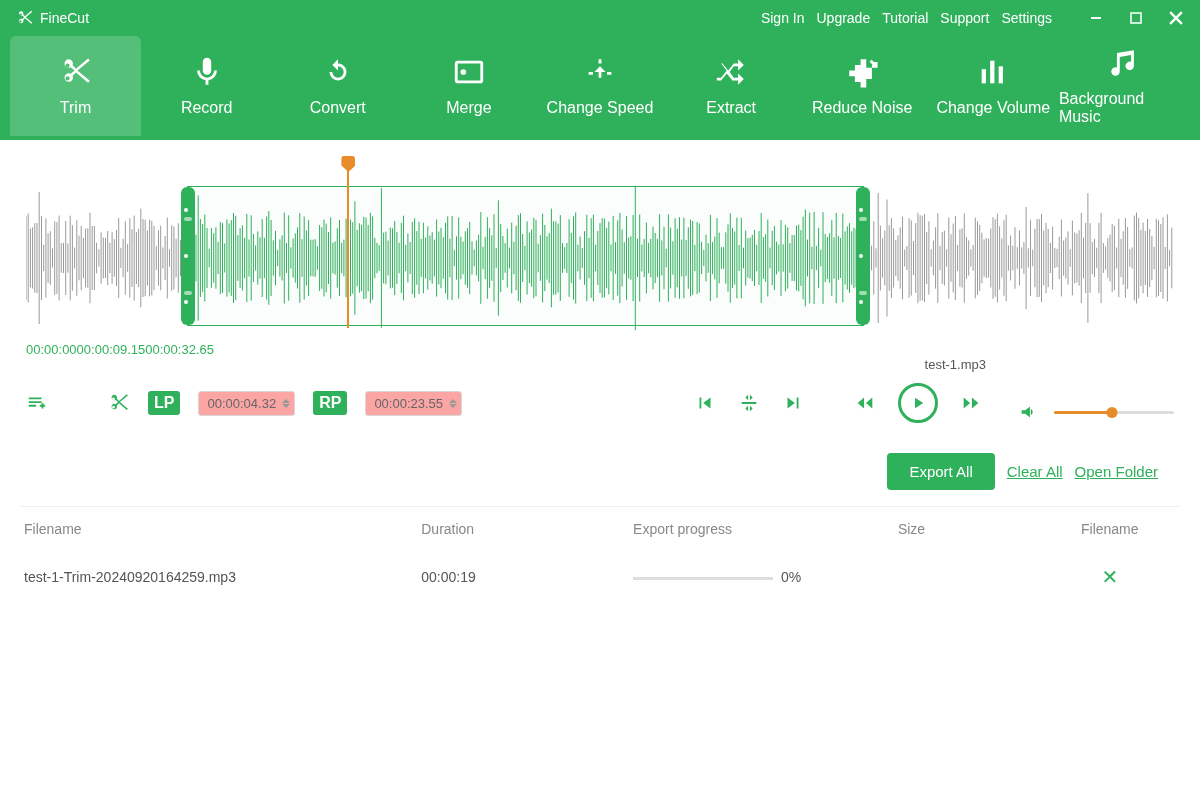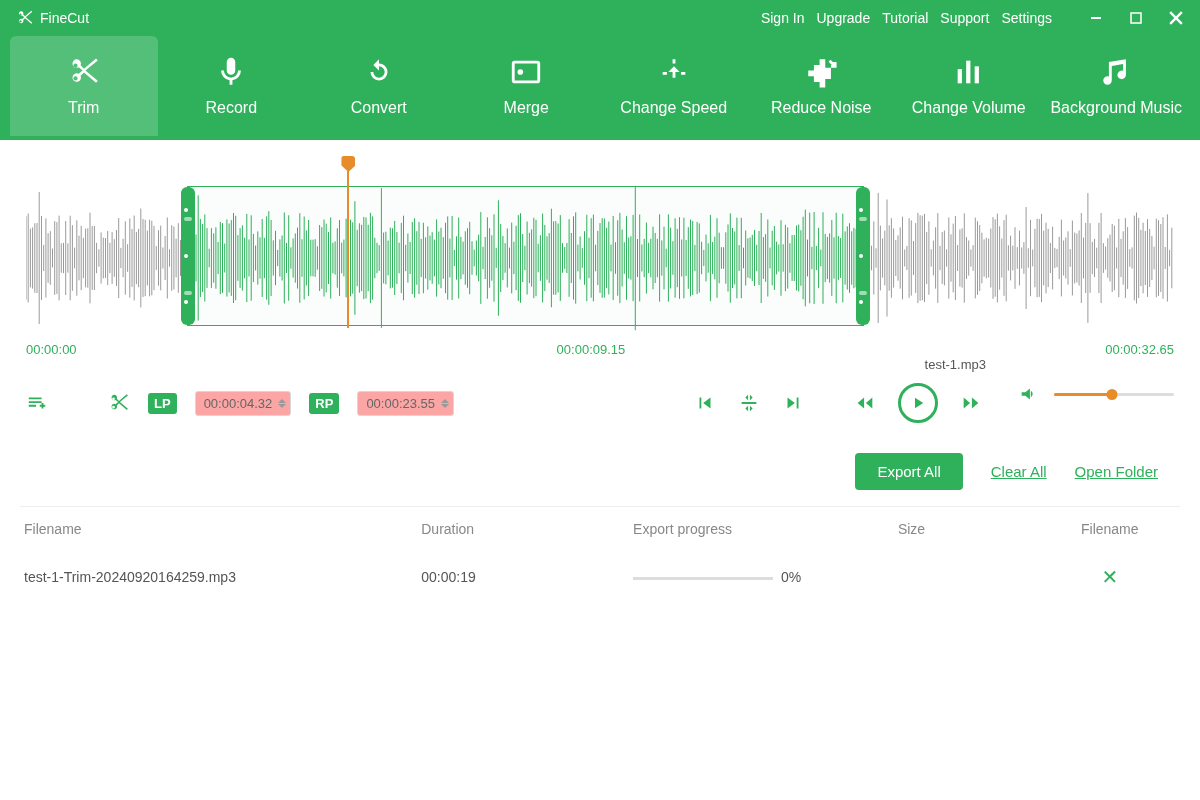--- a/index.html
+++ b/index.html
@@ -29,44 +29,44 @@
   .sel-handle { position:absolute; top:0; bottom:0; width:14px; background:#2fb15b; border-radius:6px; }
   .sel-handle.left { left:-7px; }
   .sel-handle.right { right:-7px; }
   .sel-handle::before, .sel-handle::after { content:""; position:absolute; left:3px; right:3px; height:4px; background:#fff; opacity:.55; border-radius:2px; }
   .sel-handle::before { top:22%; } .sel-handle::after { bottom:22%; }
   .dot-strip { position:absolute; top:0; bottom:0; display:flex; flex-direction:column; justify-content:space-around; left:3px; }
   .dot-strip i { width:4px; height:4px; background:#fff; border-radius:50%; display:block; }
   .playhead { position:absolute; top:4px; bottom:10px; left:28%; width:2px; background:#e88c2a; }
   .playhead::before { content:""; position:absolute; top:-6px; left:-6px; width:14px; height:16px; background:#e88c2a; border-radius:3px 3px 0 0; clip-path: polygon(0 0,100% 0,100% 60%,50% 100%,0 60%); }
 
-  .timerow { display:flex; justify-content:space-between; color:#2fb15b; font-size:13px; margin-top:4px; }
+  .timerow { display:flex; color:#2fb15b; font-size:13px; margin-top:4px; }
 
   
   .ctrls { display:flex; align-items:center; padding: 18px 26px 30px; gap:18px; }
   .ctrls .g-ic { color:#2fb15b; cursor:pointer; display:flex; align-items:center; justify-content:center; }
   .ctrls svg { width:22px; height:22px; }
-  .lp, .rp { background:#2fb15b; color:#fff; font-size:13px; font-weight:700; padding:3px 6px; border-radius:3px; }
+  .lp, .rp { background:#2fb15b; color:#fff; font-size:16px; font-weight:700; padding:3px 6px; border-radius:3px; }
   .tinput { border:1px solid #d8d8d8; border-radius:3px; padding:4px 18px 4px 8px; font-size:13px; color:#666; max-width:110px; position:relative; background:#fca5a5; }
   .spin { position:absolute; right:4px; top:2px; bottom:2px; display:flex; flex-direction:column; justify-content:center; gap:1px; }
   .spin i { width:0;height:0;border-left:4px solid transparent;border-right:4px solid transparent; }
   .spin i.up { border-bottom:4px solid #999; } .spin i.dn { border-top:4px solid #999; }
   .flex1 { flex:1; }
   .transport { display:flex; align-items:center; gap:22px; color:#2fb15b; }
   .transport .big { width:40px; height:40px; border:3px solid #2fb15b; border-radius:50%; display:flex; align-items:center; justify-content:center; }
   .transport .big svg { width:18px; height:18px; }
   .nowplaying { position:absolute; right:188px; font-size:13px; color:#555; top:-26px; }
-  .transport-wrap { position:relative; display:flex; align-items:flex-start; gap:22px; }
+  .transport-wrap { position:relative; display:flex; align-items:flex-end; gap:22px; }
   .vol { display:flex; align-items:center; gap:14px; margin-left:14px; }
   .vol-track { width:120px; height:3px; background:#ddd; position:relative; border-radius:2px; }
   .vol-fill { position:absolute; left:0; top:0; bottom:0; width:48%; background:#e88c2a; border-radius:2px; }
   .vol-thumb { position:absolute; left:48%; top:-4px; width:11px; height:11px; border-radius:50%; background:#e88c2a; transform:translateX(-50%); }
 
   
-  .exportrow { display:flex; justify-content:flex-end; align-items:center; gap:28px; padding: 0 42px 16px; }
+  .exportrow { display:flex; justify-content:flex-end; align-items:center; gap:12px; padding: 0 42px 16px; }
   .btn-primary { background:#2fb15b; color:#fff; border:none; padding:10px 22px; font-size:15px; border-radius:4px; cursor:pointer; }
   .linkish { color:#2fb15b; text-decoration: underline; font-size:15px; cursor:pointer; }
 
   
   .table { padding: 0 20px; }
   .thead, .trow { display:grid; grid-template-columns: 3fr 1.6fr 2fr 1.1fr 1fr; align-items:center; padding: 14px 4px; color:#777; font-size:14px; }
   .thead { border-top:1px solid #eee; color:#888; }
   .trow { color:#555; }
   .prog { width:140px; height:3px; background:#ddd; display:inline-block; vertical-align:middle; }
   .del-x { color:#2fb15b; font-size:20px; cursor:pointer; text-align:center; }
@@ -136,20 +136,26 @@
     <span>Merge</span>
   </div>
   <div class="tool">
     <svg viewBox="0 0 24 24">
         <path d="M12 8l-4 4h3v4h2v-4h3l-4-4zm-8 4h3v2H4v-2zm13 0h3v2h-3v-2zM11 3h2v3h-2V3z"></path>
       </svg>
     <span>Change Speed</span>
   </div>
   <div class="tool">
     <svg viewBox="0 0 24 24">
+        <path d="M17 3l4 4-4 4V8h-3l-3 4 3 4h3v-3l4 4-4 4v-3h-4l-4-5-4 5H2v-2h3l4-5-4-5H2V6h4l4 5 4-5h3V3z"></path>
+      </svg>
+    <span>Extract</span>
+  </div>
+  <div class="tool">
+    <svg viewBox="0 0 24 24">
         <path d="M4 12h2v2H4zm4-4h2v10H8zm4-4h2v18h-2zm4 6h2v6h-2zm4 -2h2v-2h-2v2zM18 4l4 4" stroke="#fff" stroke-width="2" fill="#fff"></path>
       </svg>
     <span>Reduce Noise</span>
   </div>
   <div class="tool">
     <svg viewBox="0 0 24 24">
         <rect x="4" y="10" width="3" height="10"></rect>
         <rect x="10" y="4" width="3" height="16"></rect>
         <rect x="16" y="8" width="3" height="12"></rect>
       </svg>

